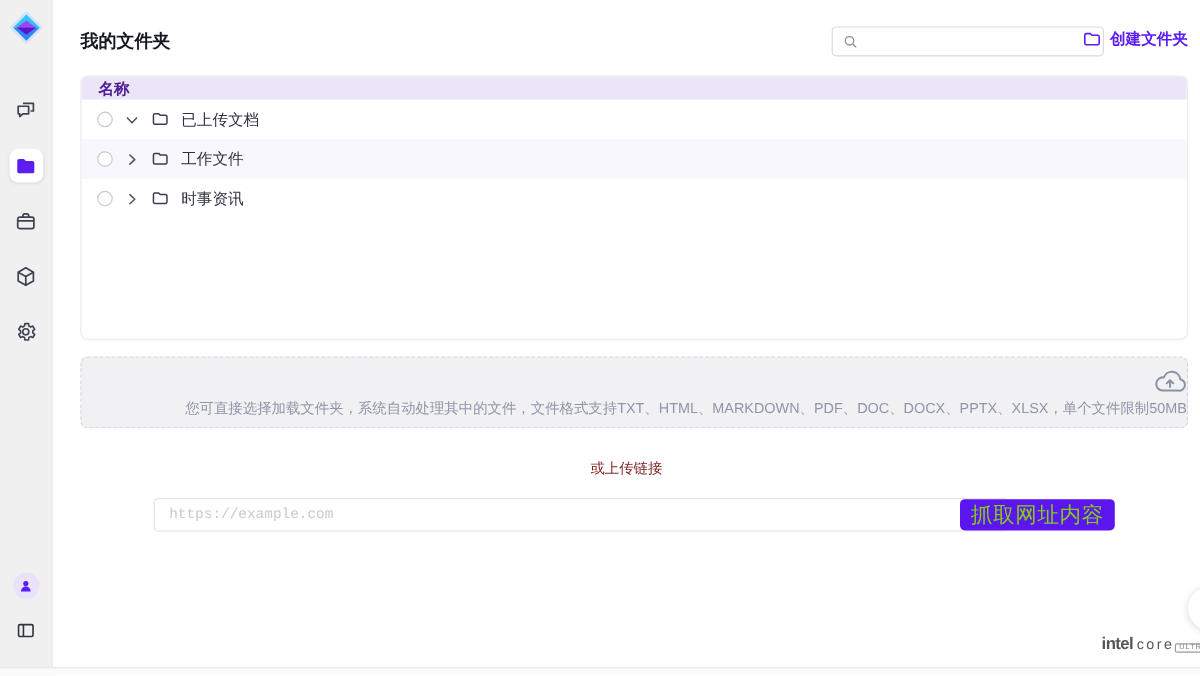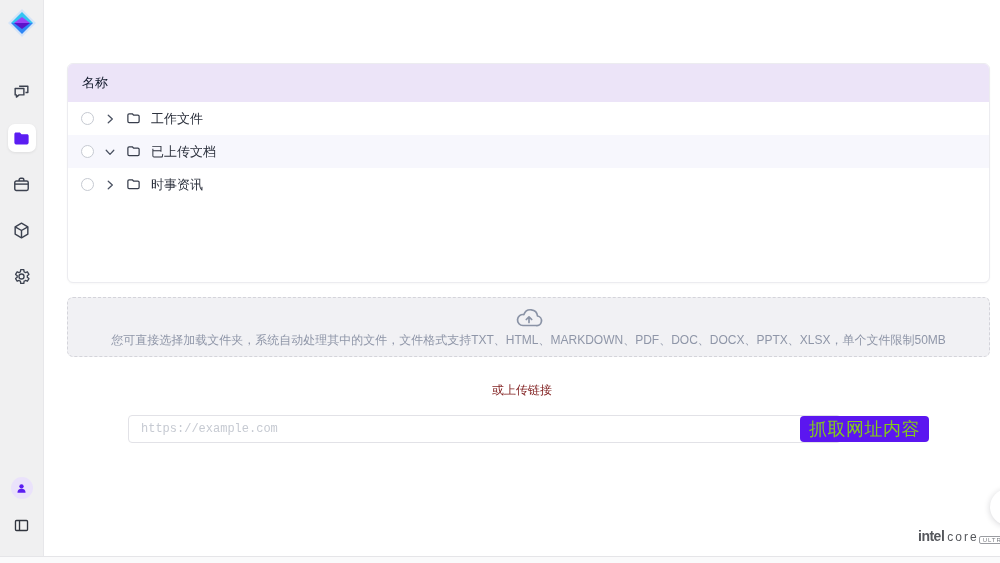--- a/index.html
+++ b/index.html
@@ -52,43 +52,43 @@
     font-family:inherit;
   }
 
   
   .panel {
     position:absolute; left:23px; top:63px; width:923px; height:220px;
     background:#fff; border:1px solid #ececf0; border-radius:6px; overflow:hidden;
     box-shadow:0 1px 2px rgba(20,20,40,.03);
   }
   .thead {
-    height:38px; background:#ece4f8; display:flex; align-items:center;
-    padding:0 14px; font-size:13px; font-weight:normal; color:#0f172a;
+    height:19px; background:#ece4f8; display:flex; align-items:center;
+    padding:0 14px; font-size:13px; font-weight:bold; color:#4c1d95;
   }
   .trow {
     height:33px; display:flex; align-items:center; padding:0 13px; gap:9px;
     font-size:13px; color:#2c313d; cursor:default;
   }
   .trow:nth-child(even) { background:#f7f7fd; }
   .rowcheck {
     width:13px; height:13px; border:1px solid #c6cad2; border-radius:50%;
     background:#fff; flex:none; cursor:pointer;
   }
   .chev { width:14px; height:14px; color:#4c5363; flex:none; cursor:pointer; }
   .chev svg { transition:transform .1s; }
   .chev.down svg { transform:rotate(90deg); }
   .row-folder { width:15px; height:15px; color:#383e4c; flex:none; }
   .trow .label { margin-left:1px; }
 
   
   .dropzone {
     position:absolute; left:23px; top:297px; width:923px; height:60px;
     background:#f1f1f4; border:1px dashed #d4d4da; border-radius:6px;
-    display:flex; flex-direction:column; align-items:center; justify-content:center; gap:4px;
+    display:flex; flex-direction:column; align-items:flex-end; justify-content:center; gap:4px;
     cursor:pointer;
   }
   .dropzone .cloud { color:#8a93a6; }
   .drop-hint { font-size:12px; color:#8f96a8; }
 
   .or-link { position:absolute; left:0; width:100%; top:382px; text-align:center;
     font-size:12px; color:#7f1d1d; }
 
   .url-row { position:absolute; left:84px; top:415px; width:801px; height:28px; }
   .url-input {
@@ -194,53 +194,73 @@
           <rect x="3.5" y="5" width="17" height="14" rx="1.5"></rect>
           <path d="M9.2 5v14"></path>
         </svg>
       </span>
     </div>
   </div>
 </div>
 
 <div class="main">
 
+  <div class="topbar">
+    <h1 class="page-title">我的文件夹</h1>
+    <div class="search-box">
+      <span>
+        <svg width="13" height="13" viewBox="0 0 24 24" fill="none" stroke="#8b909c" stroke-width="2" stroke-linecap="round">
+          <circle cx="11" cy="11" r="6.5"></circle>
+          <path d="M16 16l4.5 4.5"></path>
+        </svg>
+      </span>
+      <input type="text" style="">
+    </div>
+    <button class="create-folder">
+      <span>
+        <svg width="16" height="16" viewBox="0 0 24 24" fill="none" stroke="#5b1df2" stroke-width="2" stroke-linejoin="round">
+          <path d="M3 6.5C3 5.4 3.9 4.5 5 4.5h5l2 2h7c1.1 0 2 .9 2 2v8c0 1.1-.9 2-2 2H5c-1.1 0-2-.9-2-2z"></path>
+        </svg>
+      </span>
+      <span>创建文件夹</span>
+    </button>
+  </div>
 
   <div class="panel">
     <div class="thead">
       <span>名称</span>
     </div>
     <div class="tbody">
+      <div class="trow">
+        <span class="rowcheck"></span>
+        <span class="chev down">
+          <svg width="14" height="14" viewBox="0 0 24 24" fill="none" stroke="currentColor" stroke-width="2.2" stroke-linecap="round" stroke-linejoin="round">
+              <path d="M9 5.5l7 6.5-7 6.5"></path>
+            </svg>
+        </span>
+        <span class="row-folder">
+          <svg width="15" height="15" viewBox="0 0 24 24" fill="none" stroke="currentColor" stroke-width="2" stroke-linejoin="round">
+              <path d="M3 6.5C3 5.4 3.9 4.5 5 4.5h5l2 2h7c1.1 0 2 .9 2 2v8c0 1.1-.9 2-2 2H5c-1.1 0-2-.9-2-2z"></path>
+            </svg>
+        </span>
+        <span class="label">已上传文档</span>
+      </div>
       <div class="trow">
         <span class="rowcheck"></span>
         <span class="chev">
           <svg width="14" height="14" viewBox="0 0 24 24" fill="none" stroke="currentColor" stroke-width="2.2" stroke-linecap="round" stroke-linejoin="round">
               <path d="M9 5.5l7 6.5-7 6.5"></path>
             </svg>
         </span>
         <span class="row-folder">
           <svg width="15" height="15" viewBox="0 0 24 24" fill="none" stroke="currentColor" stroke-width="2" stroke-linejoin="round">
               <path d="M3 6.5C3 5.4 3.9 4.5 5 4.5h5l2 2h7c1.1 0 2 .9 2 2v8c0 1.1-.9 2-2 2H5c-1.1 0-2-.9-2-2z"></path>
             </svg>
         </span>
         <span class="label">工作文件</span>
-      </div>
-      <div class="trow">
-        <span class="rowcheck"></span>
-        <span class="chev down">
-          <svg width="14" height="14" viewBox="0 0 24 24" fill="none" stroke="currentColor" stroke-width="2.2" stroke-linecap="round" stroke-linejoin="round">
-              <path d="M9 5.5l7 6.5-7 6.5"></path>
-            </svg>
-        </span>
-        <span class="row-folder">
-          <svg width="15" height="15" viewBox="0 0 24 24" fill="none" stroke="currentColor" stroke-width="2" stroke-linejoin="round">
-              <path d="M3 6.5C3 5.4 3.9 4.5 5 4.5h5l2 2h7c1.1 0 2 .9 2 2v8c0 1.1-.9 2-2 2H5c-1.1 0-2-.9-2-2z"></path>
-            </svg>
-        </span>
-        <span class="label">已上传文档</span>
       </div>
       <div class="trow">
         <span class="rowcheck"></span>
         <span class="chev">
           <svg width="14" height="14" viewBox="0 0 24 24" fill="none" stroke="currentColor" stroke-width="2.2" stroke-linecap="round" stroke-linejoin="round">
               <path d="M9 5.5l7 6.5-7 6.5"></path>
             </svg>
         </span>
         <span class="row-folder">
           <svg width="15" height="15" viewBox="0 0 24 24" fill="none" stroke="currentColor" stroke-width="2" stroke-linejoin="round">

